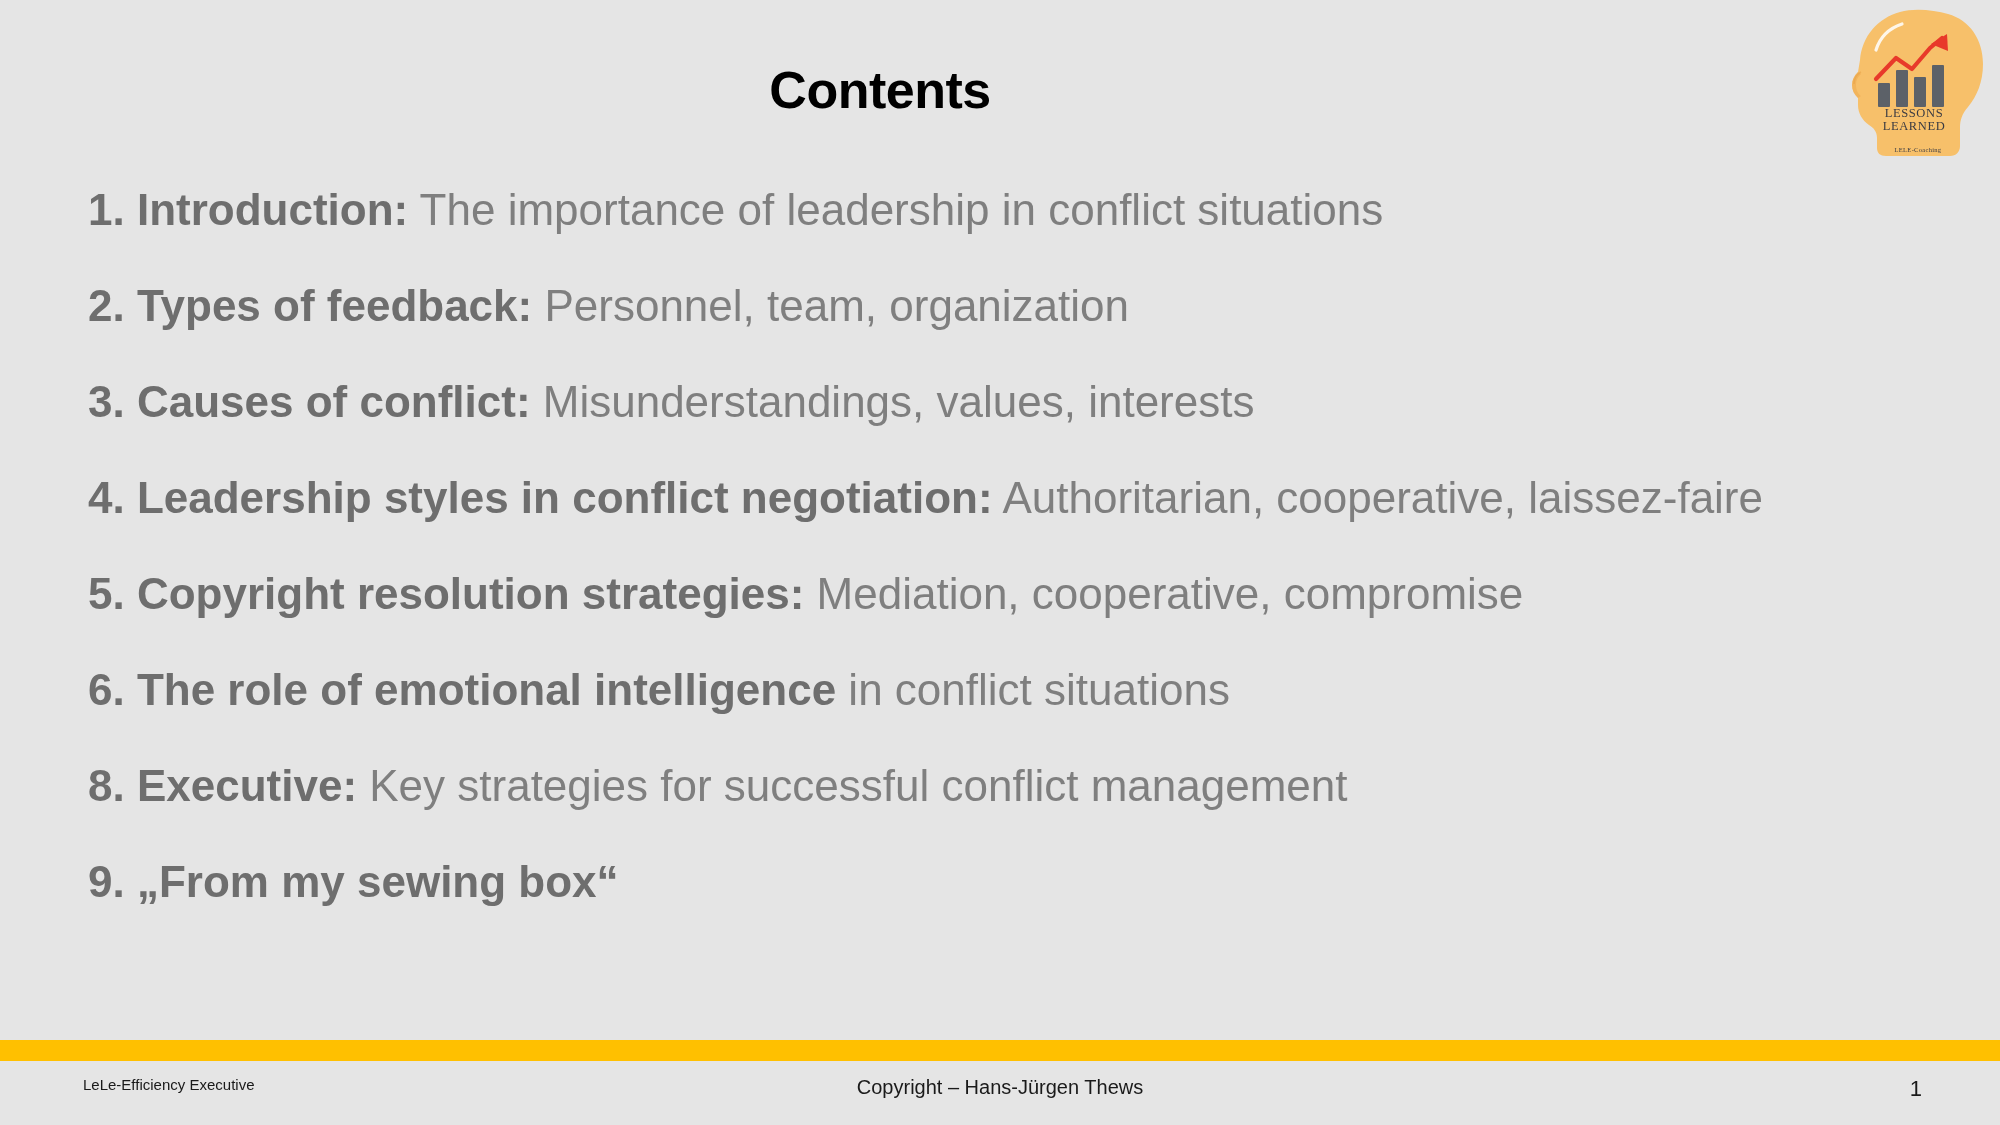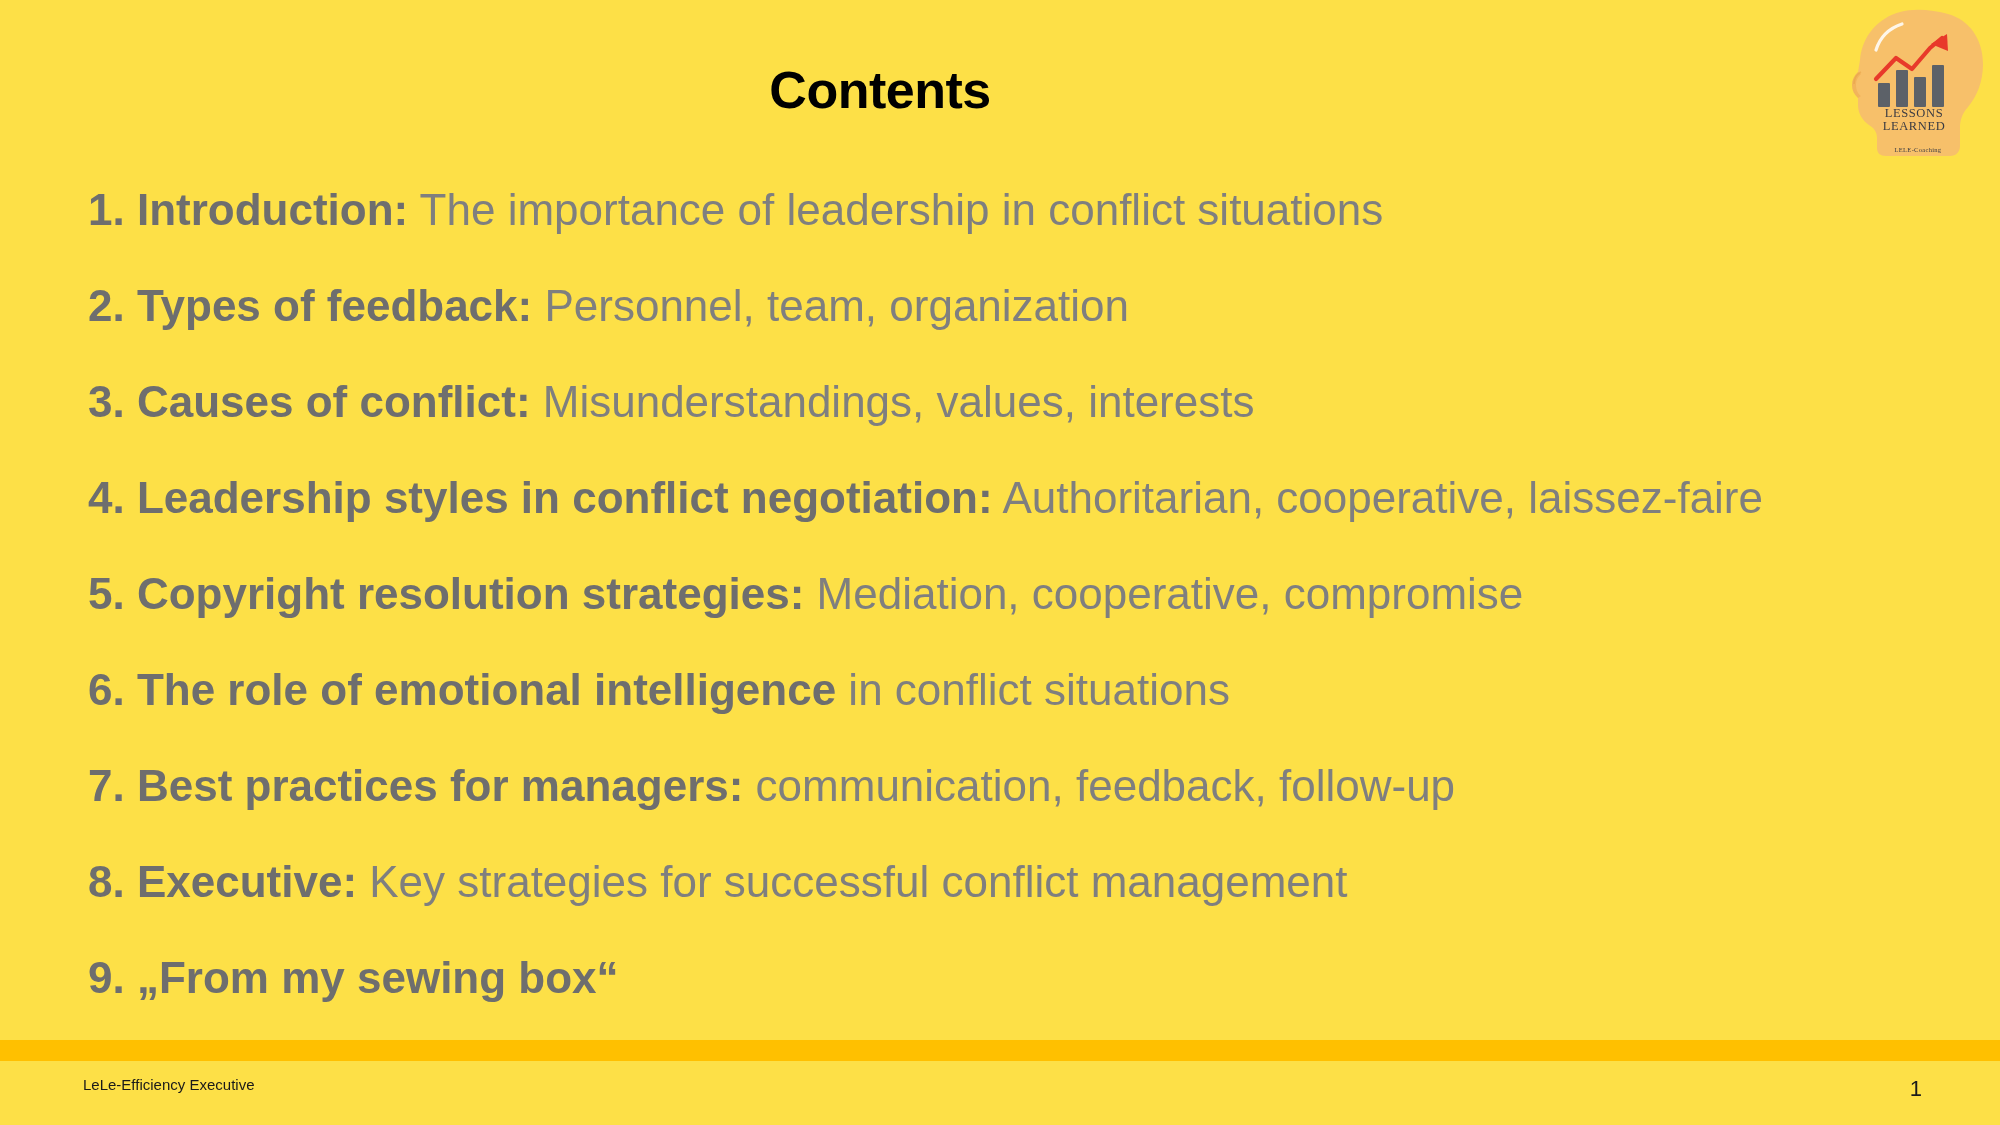--- a/index.html
+++ b/index.html
@@ -11,21 +11,21 @@
     width: 2000px;
     height: 1125px;
     overflow: hidden;
     font-family: "Liberation Sans", sans-serif;
     position: relative;
   }
 
   .slide {
     position: absolute;
     inset: 0;
-    background: #fde047;
+    background: #e5e5e5;
   }
 
   
   .slide-title {
     position: absolute;
     top: 62px;
     left: 0;
     width: 1760px;
     text-align: center;
     font-size: 52px;
@@ -172,34 +172,32 @@
     </div>
 
     <div class="contents-item">
       <span class="num">5. </span><span class="lead">Copyright resolution strategies:</span><span class="rest"> Mediation, cooperative, compromise</span>
     </div>
 
     <div class="contents-item">
       <span class="num">6. </span><span class="lead">The role of emotional intelligence</span><span class="rest"> in conflict situations</span>
     </div>
 
-    <div class="contents-item">
-      <span class="num">7. </span><span class="lead">Best practices for managers:</span><span class="rest"> communication, feedback, follow-up</span>
-    </div>
 
     <div class="contents-item">
       <span class="num">8. </span><span class="lead">Executive:</span><span class="rest"> Key strategies for successful conflict management</span>
     </div>
 
     <div class="contents-item">
       <span class="num">9. </span><span class="lead">„From my sewing box“</span><span class="rest"></span>
     </div>
 
   </div>
 
   <div class="footer-bar"></div>
 
   <div class="footer">
     <div class="footer-left">LeLe-Efficiency Executive</div>
+    <div class="footer-center">Copyright – Hans-Jürgen Thews</div>
     <div class="footer-right">1</div>
   </div>
 
 </div>
 
 </body></html>

